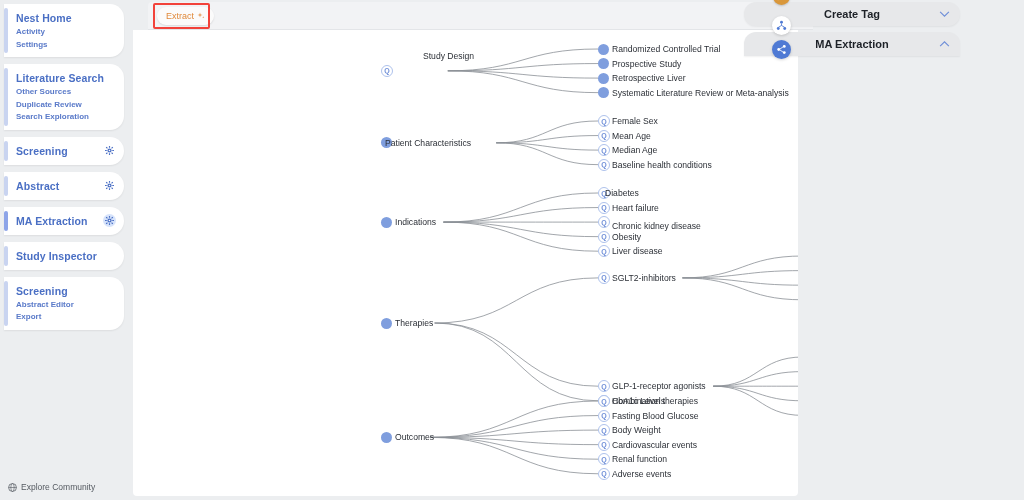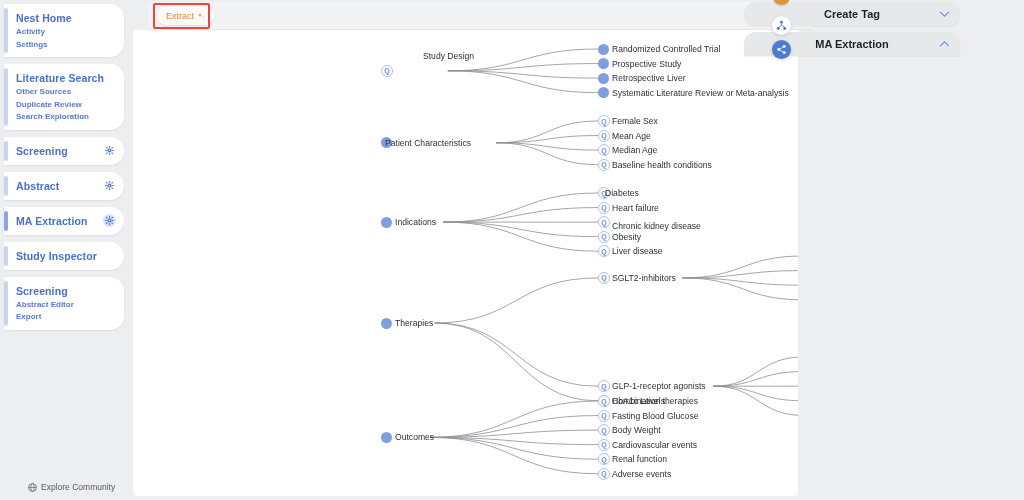--- a/index.html
+++ b/index.html
@@ -45,21 +45,21 @@
   .gear {
     width: 13px; height: 13px; border-radius: 50%;
     display: flex; align-items: center; justify-content: center;
     flex: none;
   }
   .gear.hl { background: #d6e3fb; }
   .gear svg { display: block; }
   .explore {
     position: absolute; left: 8px; bottom: 8px;
     display: flex; align-items: center; gap: 4px;
-    font-size: 8.5px; color: #555a61; margin-left: 20px;
+    font-size: 8.5px; color: #555a61;
   }
   .explore svg { display: block; }
 
   
   .canvas-wrap {
     position: absolute; left: 133px; top: 2px;
     width: 665px; height: 496px;
   }
   .topbar {
     position: absolute; left: 15px; top: 0;

